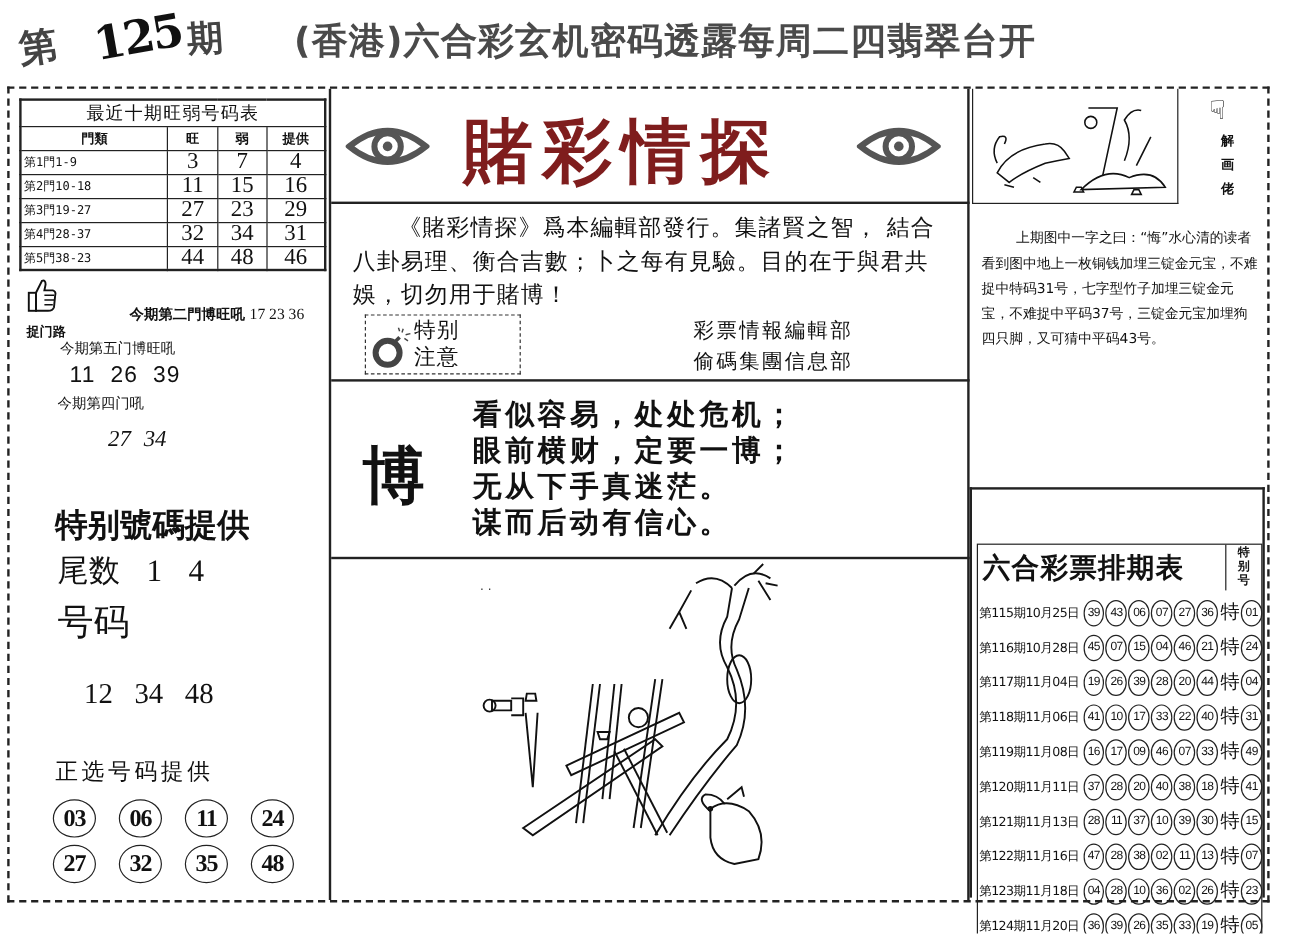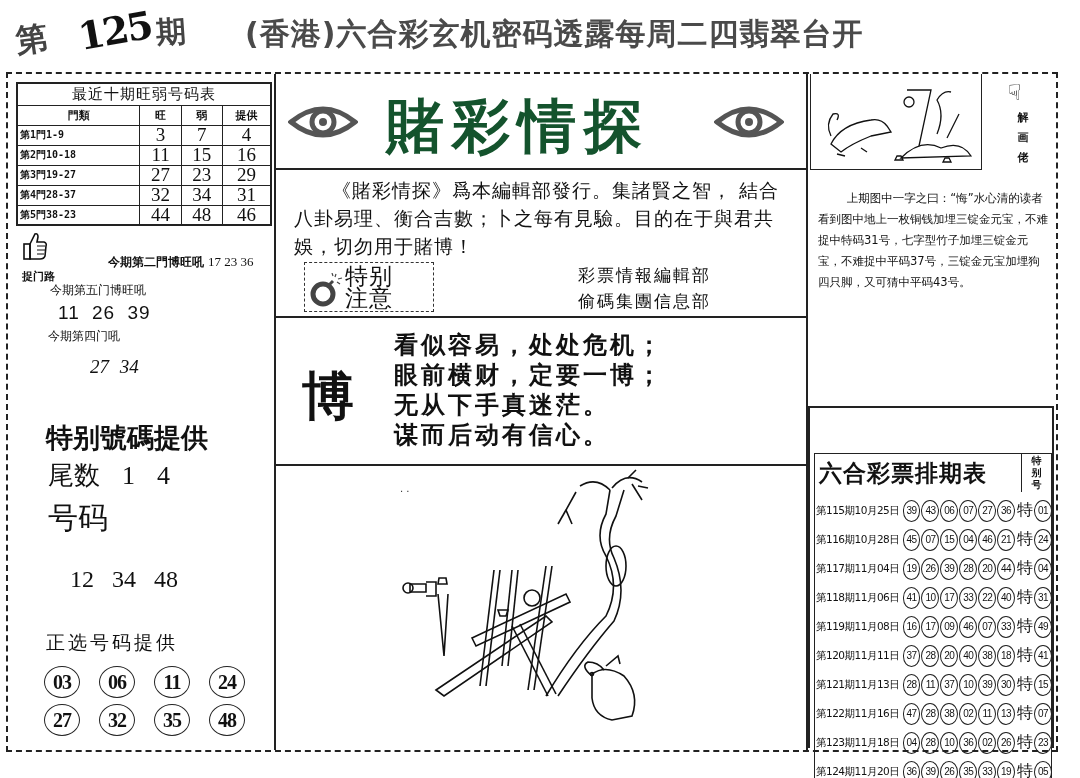--- a/index.html
+++ b/index.html
@@ -15,21 +15,21 @@
 
   
   .frame { position: absolute; left: 6px; top: 72px; width: 1052px; height: 680px; border: 2px dashed #222; }
 
   
   .left { position: absolute; left: 8px; top: 74px; width: 268px; height: 676px; border-right: 2px solid #222; }
   .recent-table { position: absolute; left: 8px; top: 8px; width: 256px; border-collapse: collapse; border: 2px solid #222; }
   .recent-table td, .recent-table th { border: 1px solid #222; text-align: center; height: 20px; }
   .recent-table .caption-cell { font-size: 15px; font-family: "DejaVu Serif", serif; letter-spacing: 1px; height: 22px; }
   .recent-table th { font-size: 11px; font-weight: bold; }
-  .recent-table td.door { font-size: 10px; font-weight: bold; text-align: left; padding-left: 2px; font-family: "DejaVu Sans Mono", monospace; white-space: nowrap; }
+  .recent-table td.door { font-size: 10px; font-weight: normal; text-align: left; padding-left: 2px; font-family: "DejaVu Sans Mono", monospace; white-space: nowrap; }
   .recent-table td.num { font-family: "Liberation Serif", serif; font-size: 19px; line-height: 18px; }
 
   .thumb { position: absolute; left: 14px; top: 158px; width: 40px; }
   .thumb-icon { font-size: 24px; display: block; line-height: 26px; }
   .thumb-label { font-size: 11px; font-weight: bold; white-space: nowrap; font-family: "DejaVu Serif", serif; }
   .door2 { position: absolute; left: 100px; top: 180px; font-size: 12px; font-weight: bold; font-family: "DejaVu Serif", serif; white-space: nowrap; }
   .door2 .nums { font-weight: normal; font-family: "Liberation Serif", serif; font-size: 13px; margin-left: 4px; }
   .door5 { position: absolute; left: 42px; top: 208px; font-size: 12px; font-family: "DejaVu Serif", serif; }
   .door5-nums { position: absolute; left: 50px; top: 228px; font-family: Liberation Sans, sans-serif; font-size: 19px; letter-spacing: 1px; word-spacing: 6px; }
   .door4 { position: absolute; left: 40px; top: 254px; font-size: 12px; font-family: "DejaVu Serif", serif; }
@@ -44,27 +44,27 @@
   .main-title { position: absolute; left: 38px; top: 556px; font-size: 19px; letter-spacing: 3px; white-space: nowrap; }
   .pick-grid { position: absolute; left: 36px; top: 592px; width: 220px; display: grid; grid-template-columns: repeat(4, 1fr); row-gap: 6px; }
   .pick { width: 36px; height: 32px; border: 1.5px solid #222; border-radius: 50%; font-family: "Liberation Serif", serif; font-weight: bold; font-size: 20px; display: flex; align-items: center; justify-content: center; letter-spacing: -1px; }
 
   
   .center { position: absolute; left: 276px; top: 74px; width: 532px; height: 676px; border-right: 2px solid #222; }
   .banner { position: absolute; left: 0; top: 0; width: 532px; height: 96px; border-bottom: 2px solid #222; }
   .eye { position: absolute; top: 28px; width: 70px; height: 40px; }
   .eye.left-eye { left: 12px; }
   .eye.right-eye { left: 438px; }
-  .banner-title { position: absolute; left: 110px; top: 14px; font-size: 58px; font-weight: bold; color: #14532d; letter-spacing: 8px; font-family: "DejaVu Serif", serif; white-space: nowrap; }
+  .banner-title { position: absolute; left: 110px; top: 14px; font-size: 58px; font-weight: bold; color: #7f1d1d; letter-spacing: 8px; font-family: "DejaVu Serif", serif; white-space: nowrap; }
 
   .intro { position: absolute; left: 0; top: 96px; width: 532px; height: 148px; border-bottom: 2px solid #222; }
   .intro-text { position: absolute; left: 18px; top: 6px; width: 500px; font-size: 19px; line-height: 28px; letter-spacing: 1px; text-indent: 2em; }
   .notice-box { position: absolute; left: 28px; top: 92px; width: 130px; height: 50px; border: 1.5px dashed #333; }
   .bomb-icon { position: absolute; left: 4px; top: 10px; width: 34px; height: 34px; }
-  .notice-text { position: absolute; left: 40px; top: 2px; font-size: 23px; line-height: 22px; letter-spacing: 1px; }
+  .notice-text { position: absolute; left: 40px; top: 2px; font-size: 18px; line-height: 22px; letter-spacing: 1px; }
   .dept { position: absolute; left: 302px; font-size: 17px; letter-spacing: 2px; white-space: nowrap; }
   .dept.d1 { top: 94px; }
   .dept.d2 { top: 120px; }
 
   .poem { position: absolute; left: 0; top: 244px; width: 532px; height: 148px; border-bottom: 2px solid #222; }
   .poem-big { position: absolute; left: 26px; top: 44px; font-size: 52px; font-weight: bold; font-family: "DejaVu Serif", serif; }
   .poem-lines { position: absolute; left: 118px; top: 12px; font-size: 24px; line-height: 30px; font-weight: bold; letter-spacing: 3px; white-space: nowrap; }
 
   .illustration { position: absolute; left: 0; top: 392px; width: 532px; height: 284px; }
 

